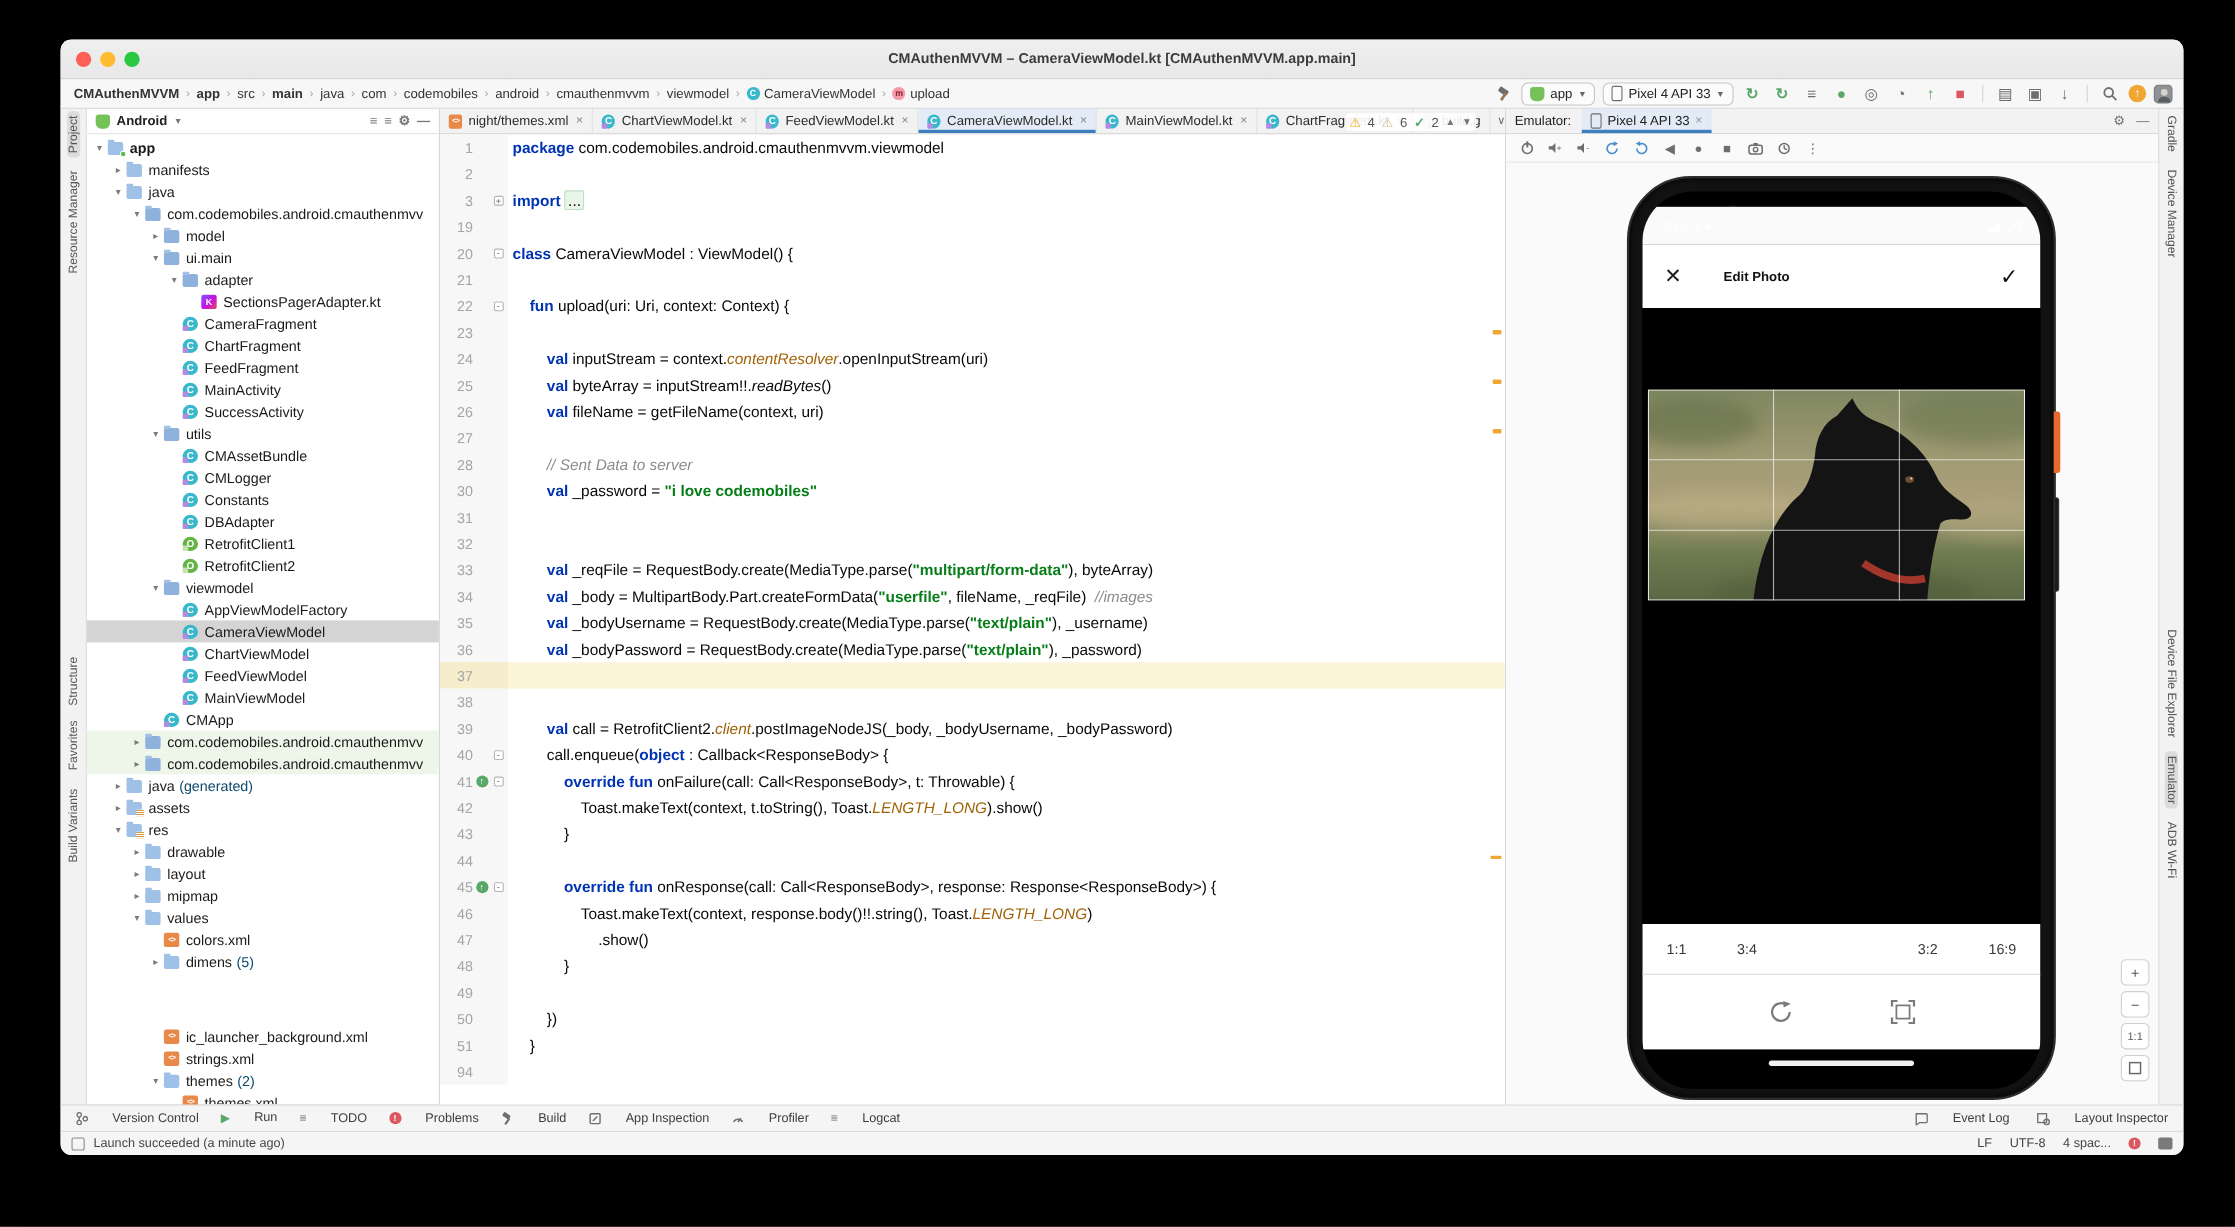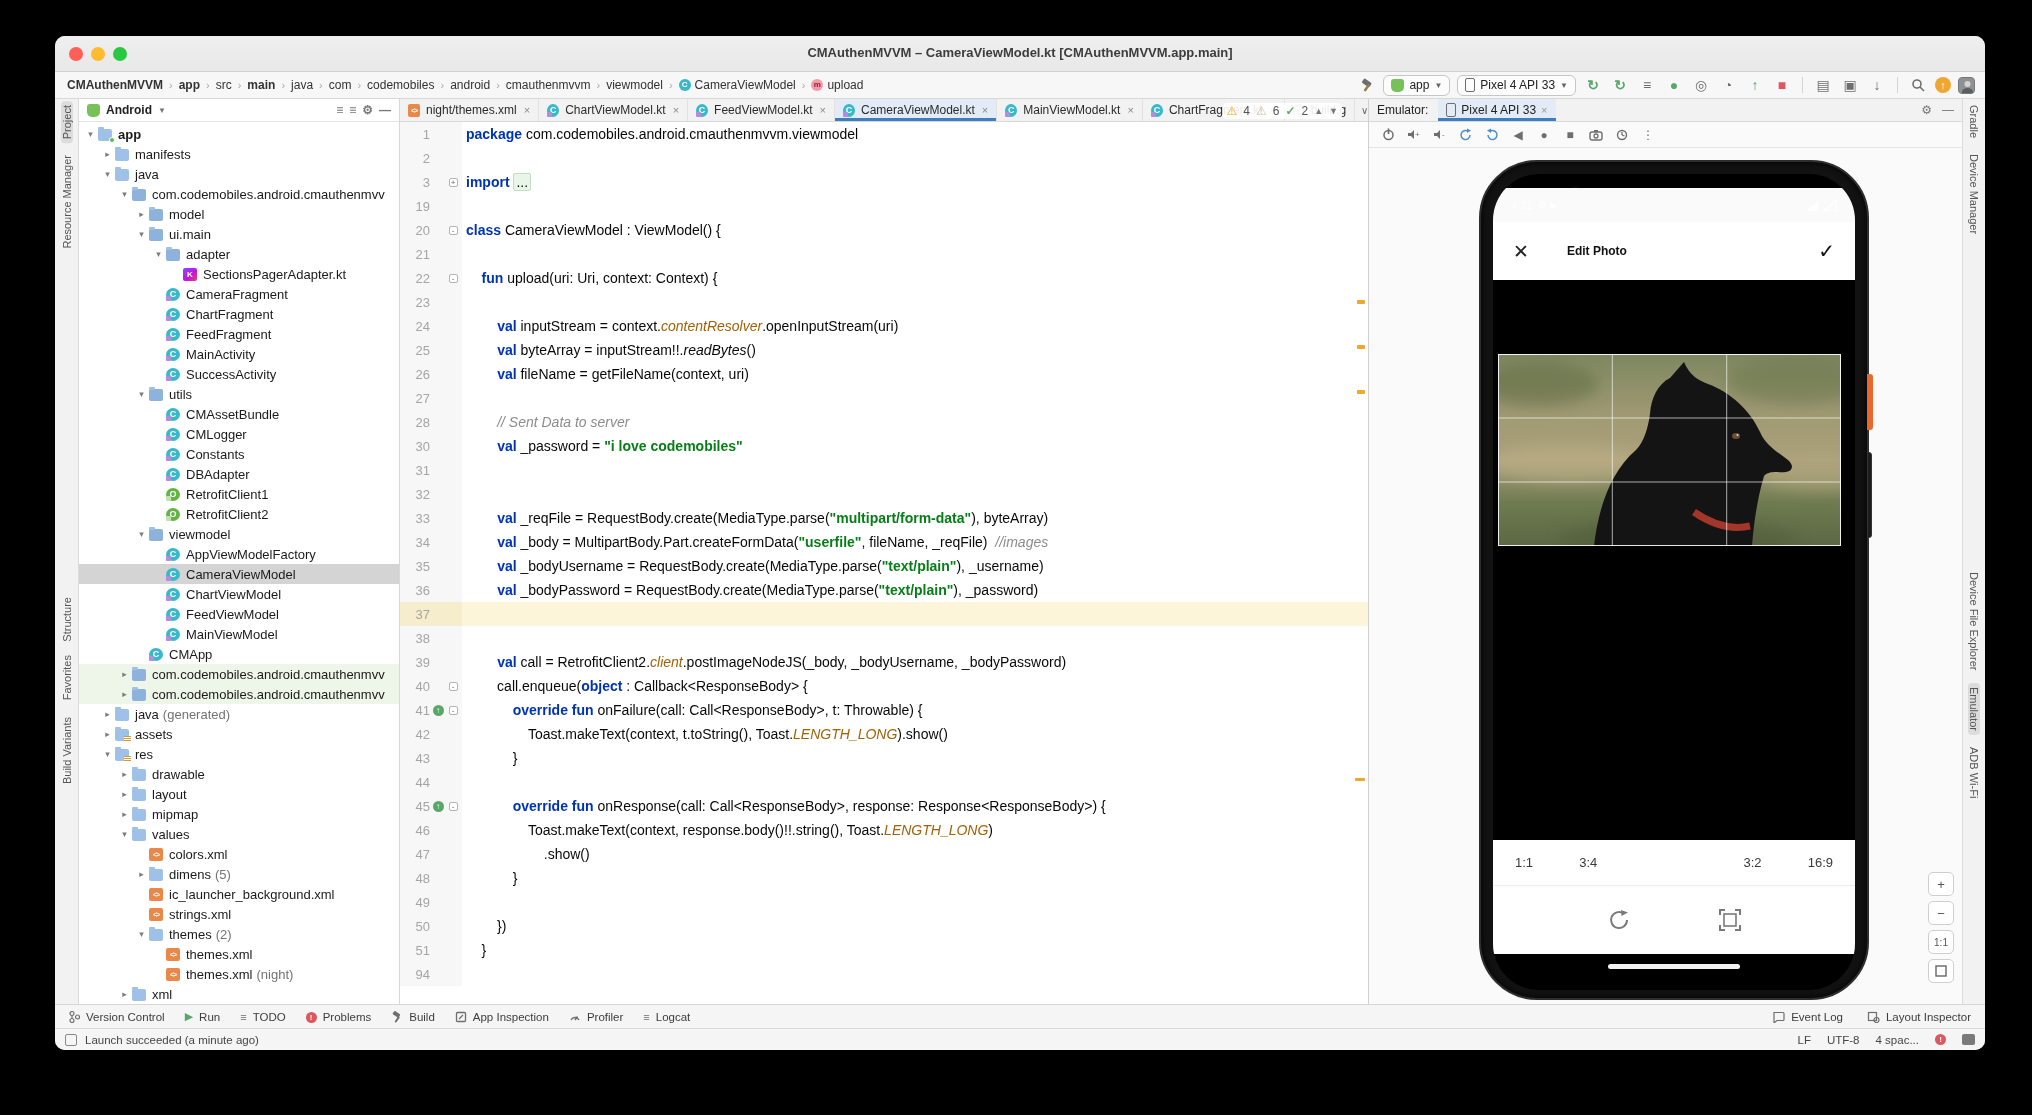--- a/index.html
+++ b/index.html
@@ -48,21 +48,21 @@
   .fold-ic{position:absolute;inset:1px 1px 0 0;background:#9FC0E7;border-radius:2px;}
   .fold-ic:before{content:"";position:absolute;left:0;top:-2px;width:6px;height:3px;background:#9FC0E7;border-radius:1px;}
   .pkg .fold-ic{background:#8FB2DC;} 
   .appdot{position:absolute;right:-2px;bottom:-2px;width:6px;height:6px;border-radius:50%;background:#58BE4A;border:1px solid #fff;}
   .resl{position:absolute;right:-1px;bottom:-1px;width:7px;height:6px;background:repeating-linear-gradient(#D49A3A 0 1px,#fff 1px 2px);}
   .cls-ic,.obj-ic,.kt-ic,.xml-ic{position:absolute;inset:0 1px 0 0;border-radius:50%;color:#fff;font-size:9px;line-height:13px;text-align:center;font-weight:bold;}
   .cls-ic{background:#39B7CB;} .cls-ic:after{content:"";position:absolute;left:0;bottom:0;width:5px;height:5px;background:#B38BE0;border-radius:1px;}
   .obj-ic{background:#62B543;} .obj-ic:after{content:"";position:absolute;left:0;bottom:0;width:5px;height:5px;background:#C5E0B3;border-radius:1px;}
   .kt-ic{background:linear-gradient(135deg,#7F52FF 0%,#C711E1 55%,#E44857 100%);border-radius:2px;font-size:8px;}
   .xml-ic{background:#E8894A;border-radius:2px;font-size:7px;letter-spacing:-1px;}
-  .tsuf{color:#737373;margin-left:4px;}
+  .tsuf{color:#0c4a6e;margin-left:4px;}
   
   .editor{flex:1;display:flex;flex-direction:column;min-width:0;background:#fff;position:relative;}
   .tabsbar{height:23px;flex:none;background:#F2F2F2;border-bottom:1px solid #D8D8D8;display:flex;align-items:stretch;font-size:12px;color:#2b2b2b;overflow:hidden;}
   .tab{display:flex;align-items:center;gap:5px;padding:0 8px;border-right:1px solid #E2E2E2;position:relative;white-space:nowrap;}
   .tab .x{color:#8a8a8a;font-size:11px;margin-left:2px;}
   .tab.active{background:#E2EBF6;}
   .tab.active:after{content:"";position:absolute;left:0;right:0;bottom:0;height:3px;background:#3D7EBE;}
   .tab .tic{width:13px;height:13px;margin:0;}
   .chevtab{display:flex;align-items:center;padding:0 6px;color:#666;font-size:10px;}
   .codewrap{flex:1;position:relative;overflow:hidden;font-family:"DejaVu Sans Mono",monospace;font-size:14px;}
@@ -113,21 +113,21 @@
   .pratios{position:absolute;left:0;top:666px;right:0;height:46px;background:#fff;display:flex;align-items:center;justify-content:space-between;padding:0 22px;font-size:13px;color:#3a3a3a;border-bottom:1px solid #ECECEC;box-shadow:0 2px 4px rgba(0,0,0,.08);}
   .pratios .gap{width:54px;}
   .pctrl{position:absolute;left:0;top:712px;right:0;height:68px;background:#fff;display:flex;align-items:center;justify-content:center;gap:86px;}
   .homebar{position:absolute;left:50%;top:790px;width:132px;height:5px;margin-left:-66px;border-radius:3px;background:#fff;opacity:.95;}
   
   .zctl{position:absolute;right:8px;top:724px;display:flex;flex-direction:column;gap:5px;}
   .zbtn{width:26px;height:24px;border:1px solid #CFCFCF;border-radius:5px;background:#fff;color:#555;font-size:13px;display:flex;align-items:center;justify-content:center;}
   .zbtn.small{font-size:10px;}
   
   .twbar{height:24px;flex:none;background:#F5F5F5;border-top:1px solid #D6D6D6;display:flex;align-items:center;padding:0 14px;font-size:11.5px;color:#3d3d3d;}
-  .twitem{display:flex;align-items:flex-end;gap:6px;margin-right:20px;}
+  .twitem{display:flex;align-items:flex-start;gap:22px;margin-right:20px;}
   .twitem .gi{color:#6e6e6e;font-size:11px;}
   .gi.green{color:#59A869;} 
   .excl{width:11px;height:11px;border-radius:50%;background:#DB5860;color:#fff;font-size:8px;font-weight:bold;line-height:11px;text-align:center;}
   .tw-right{margin-left:auto;display:flex;align-items:center;}
   .tw-right .twitem{margin-right:0;margin-left:24px;}
   .statusbar{height:22px;flex:none;background:#F5F5F5;border-top:1px solid #D9D9D9;display:flex;align-items:center;padding:0 10px;font-size:11.5px;color:#454545;}
   .sb-right{margin-left:auto;display:flex;align-items:center;gap:16px;}
   .sb-ic{width:12px;height:12px;border:1px solid #8a8a8a;border-radius:2px;margin-right:8px;}
   .bub{width:13px;height:11px;background:#7a7a7a;border-radius:2px;position:relative;}
   svg{display:block;}
@@ -530,21 +530,21 @@
               <span>colors.xml</span>
             </div>
             <div class="trow" style="padding-left: 55px;">
               <span class="tchev">▸</span>
               <span class="tic">
                 <span class="fold-ic"></span>
               </span>
               <span>dimens</span>
               <span class="tsuf"> (5)</span>
             </div>
-            <div class="trow" style="padding-left: 55px;">
+            <div class="trow" style="padding-left: 55px; margin-top: 48px;">
               <span class="tchev"></span>
               <span class="tic">
                 <span class="xml-ic">&lt;&gt;</span>
               </span>
               <span>ic_launcher_background.xml</span>
             </div>
             <div class="trow" style="padding-left: 55px;">
               <span class="tchev"></span>
               <span class="tic">
                 <span class="xml-ic">&lt;&gt;</span>

